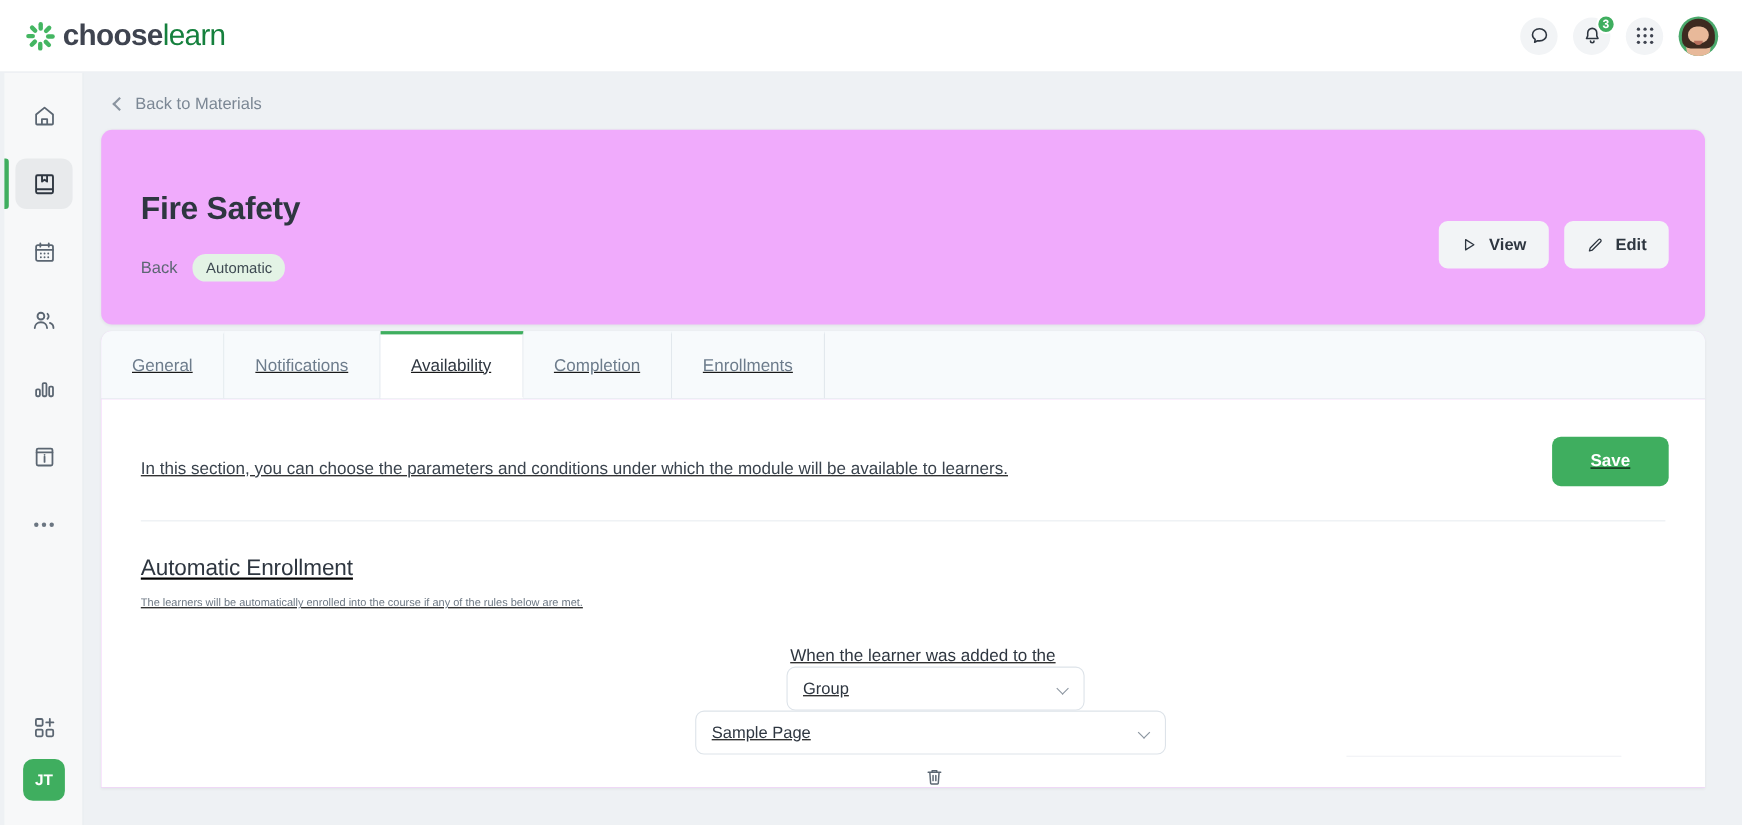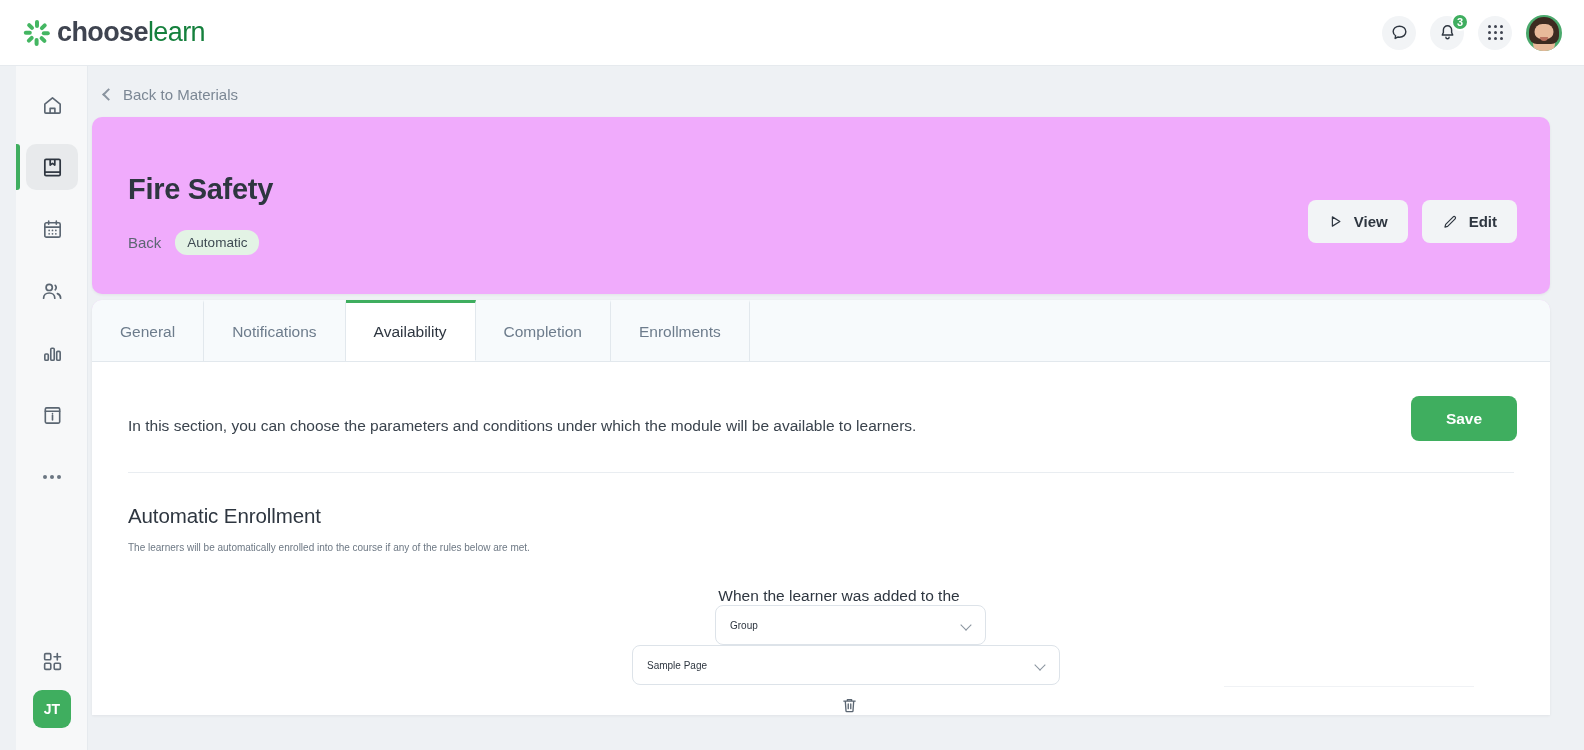--- a/index.html
+++ b/index.html
@@ -71,21 +71,21 @@
     content:""; position: absolute; left: 50%; top: 7px; transform: translateX(-50%);
     width: 19px; height: 15px; border-radius: 10px 10px 9px 9px; background: #e8b99a;
   }
   .avatar .smile {
     position: absolute; left: 50%; top: 22px; transform: translateX(-50%);
     width: 8px; height: 4px; border-radius: 0 0 5px 5px; background: #b9705e;
   }
 
   
   .rail {
-    position: absolute; top: 66px; left: 16px; width: 72px; height: 684px;
+    position: absolute; top: 66px; left: 4px; width: 72px; height: 684px;
     background: #f7f8f9;
     border-right: 1px solid #e6eaee;
     z-index: 15;
   }
   .rail-item {
     position: relative; width: 72px; height: 62px;
     display: flex; align-items: center; justify-content: center;
     cursor: pointer;
   }
   .rail-item .box {
@@ -132,21 +132,21 @@
     font-size: 13.5px; padding: 5px 12px; border-radius: 12px;
   }
   .hero .actions { position: absolute; right: 33px; top: 83px; display: flex; gap: 14px; }
   .gbtn {
     height: 43px; padding: 0 20px; border-radius: 8px; border: none;
     background: #f2f4f6; color: #2e3640; font-size: 15px; font-weight: 600;
     display: inline-flex; align-items: center; gap: 11px; cursor: pointer;
     font-family: inherit;
   }
 
-  .tabs-card { margin-top: 6px; border-radius: 10px 10px 0 0; overflow: hidden; }
+  .tabs-card { margin-top: 6px; border-radius: 10px 10px 0 0; overflow: hidden; text-decoration: underline; }
   .tabs {
     display: flex; background: #f7fafc; border-bottom: 1px solid #e2e8ed;
   }
   .tab {
     padding: 0 28px; height: 61px; display: flex; align-items: center;
     font-size: 15.5px; color: #6d7c8c; cursor: pointer;
     border-right: 1px solid #e2e8ed; border-top: 3px solid transparent;
     background: #f7fafc;
   }
   .tab.active {
@@ -166,21 +166,21 @@
   .divider { height: 1px; background: #e9edf1; margin: 31px 36px 0 36px; }
 
   .sect-title { font-size: 20.5px; color: #2e3640; margin: 31px 0 0 36px; letter-spacing: -0.1px; }
   .sect-sub { font-size: 10px; color: #6d7884; margin: 14px 0 0 36px; }
 
   .rule-row { display: flex; align-items: center; margin: 34px 0 0 36px; flex-direction: column; }
   .rule-label { font-size: 15.5px; color: #2e3640; }
   .select {
     position: relative; height: 40px; border: 1px solid #dde3e9; border-radius: 8px;
     background: #fff; display: flex; align-items: center;
-    font-size: 10px; color: #2e3640; padding: 0 36px 0 14px; cursor: pointer;
+    font-size: 15px; color: #2e3640; padding: 0 36px 0 14px; cursor: pointer;
   }
   .select .caret {
     position: absolute; right: 15px; top: 15px;
     width: 8px; height: 8px; border-left: 1.7px solid #8a949f; border-bottom: 1.7px solid #8a949f;
     transform: rotate(-45deg);
   }
   .sel-1 { width: 271px; margin-left: 23px; }
   .sel-2 { width: 428px; margin-left: 14px; }
   .trash-btn {
     width: 40px; height: 40px; margin-left: 20px;

